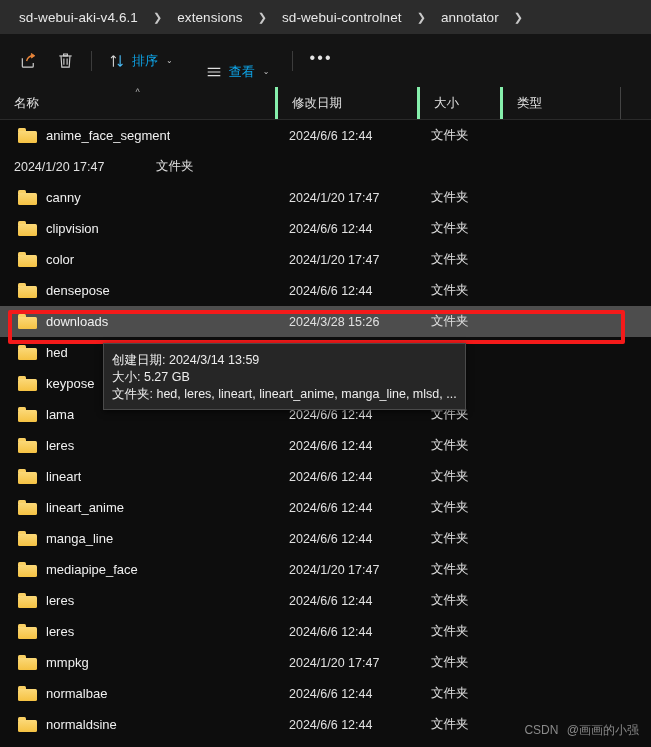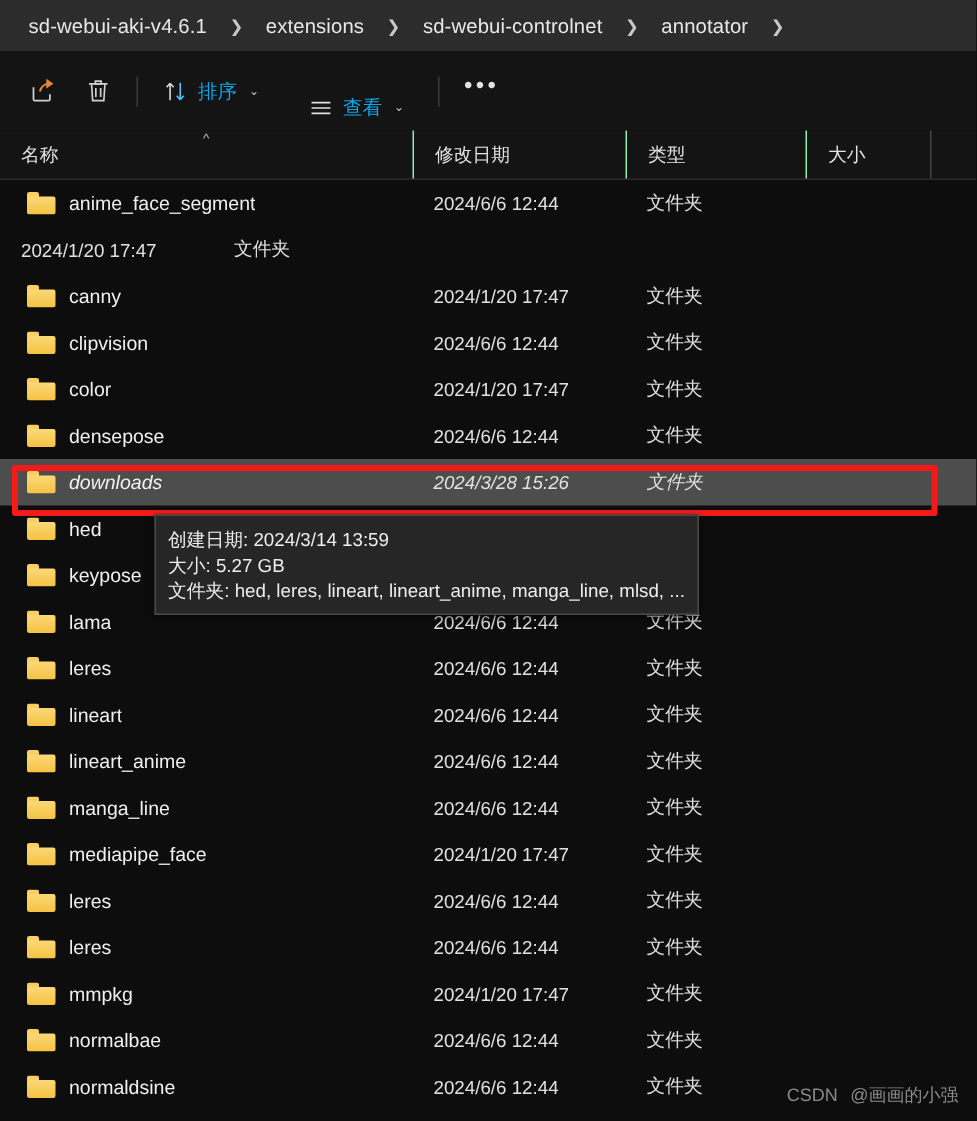--- a/index.html
+++ b/index.html
@@ -97,21 +97,21 @@
   .col {
     font-size: 12.5px;
     color: #e2e2e2;
     box-sizing: border-box;
     height: 100%;
     display: flex;
     align-items: center;
     padding-left: 14px;
     position: relative;
   }
-  .col + .col { border-left: 1px solid #86efac; }
+  .col + .col { border-left: 3px solid #86efac; }
   .col-end {
     border-left: 1px solid #444;
     height: 100%;
     flex: 1;
   }
   .sort-caret {
     position: absolute;
     top: 1px;
     left: 50%;
     transform: translateX(-50%);
@@ -124,21 +124,21 @@
   #file-list {
     position: relative;
     background: #0d0d0d;
   }
   .row {
     height: 31px;
     display: flex;
     align-items: center;
     box-sizing: border-box;
   }
-  .row.selected { background: #4d4d4d; font-style: italic; }
+  .row.selected { background: #4d4d4d; }
   .cell-name {
     display: flex;
     align-items: center;
     gap: 9px;
     box-sizing: border-box;
     padding-left: 18px;
     overflow: hidden;
   }
   .cell-date, .cell-type, .cell-size {
     box-sizing: border-box;
@@ -291,25 +291,25 @@
 </div>
 
 <div id="col-header">
   <div class="col" style="width:275px;">
     <span>名称</span>
     <span class="sort-caret">^</span>
   </div>
   <div class="col" style="width:142px;">
     <span>修改日期</span>
   </div>
+  <div class="col" style="width:83px;">
+    <span>大小</span>
+  </div>
   <div class="col" style="width:120px;">
     <span>类型</span>
-  </div>
-  <div class="col" style="width:83px;">
-    <span>大小</span>
   </div>
   <div class="col-end"></div>
 </div>
 
 <div id="file-list">
     <div class="row">
       <div class="cell-name" style="width: 275px;">
         <span class="folder-ico">
           <span class="tab"></span>
           <span class="body"></span>

